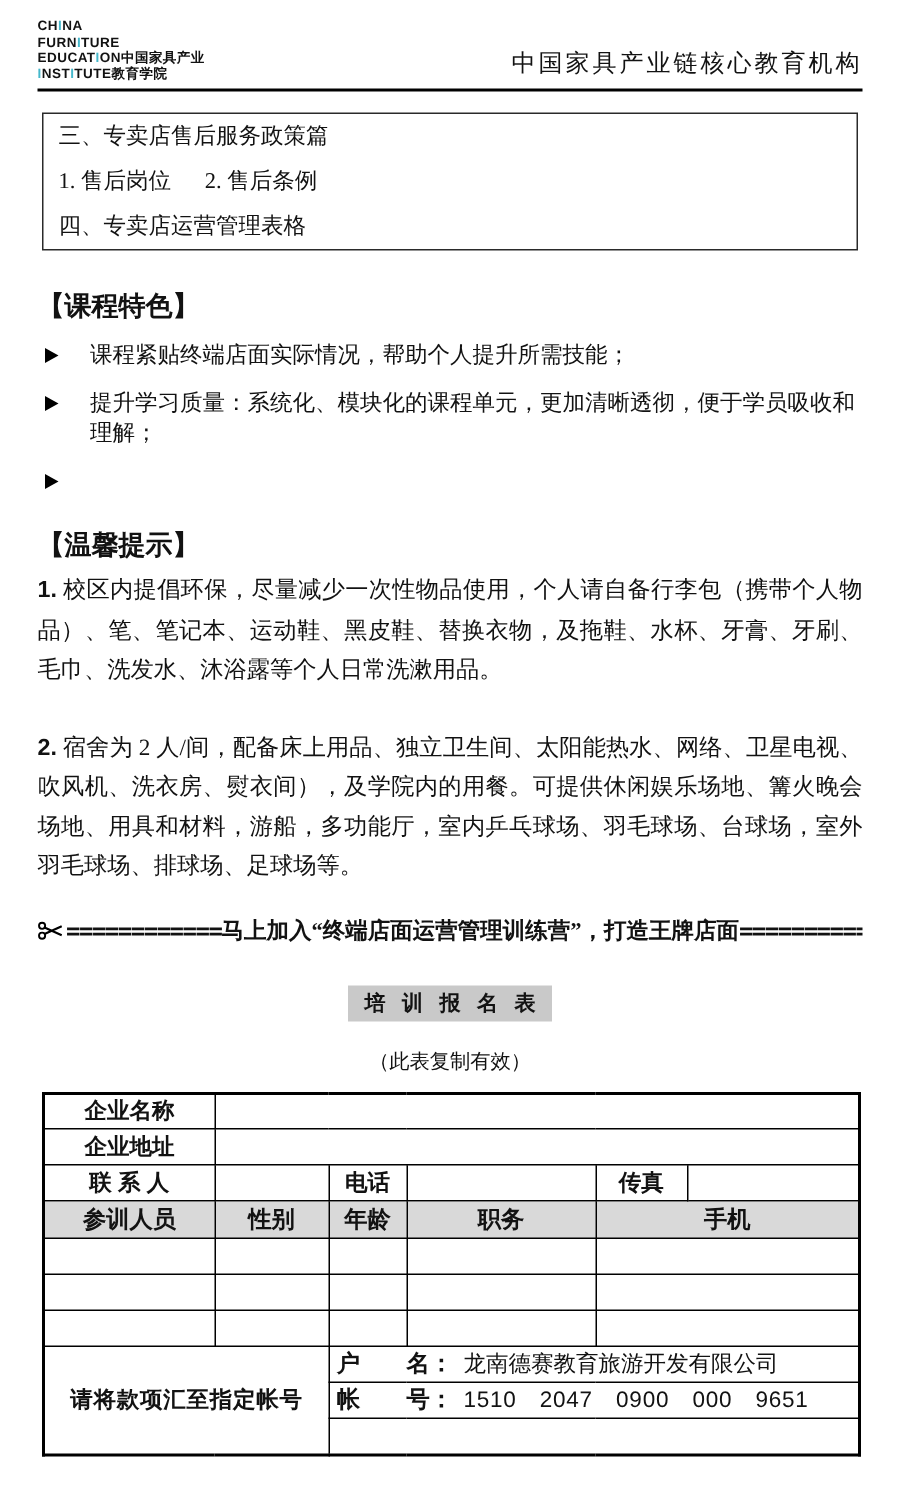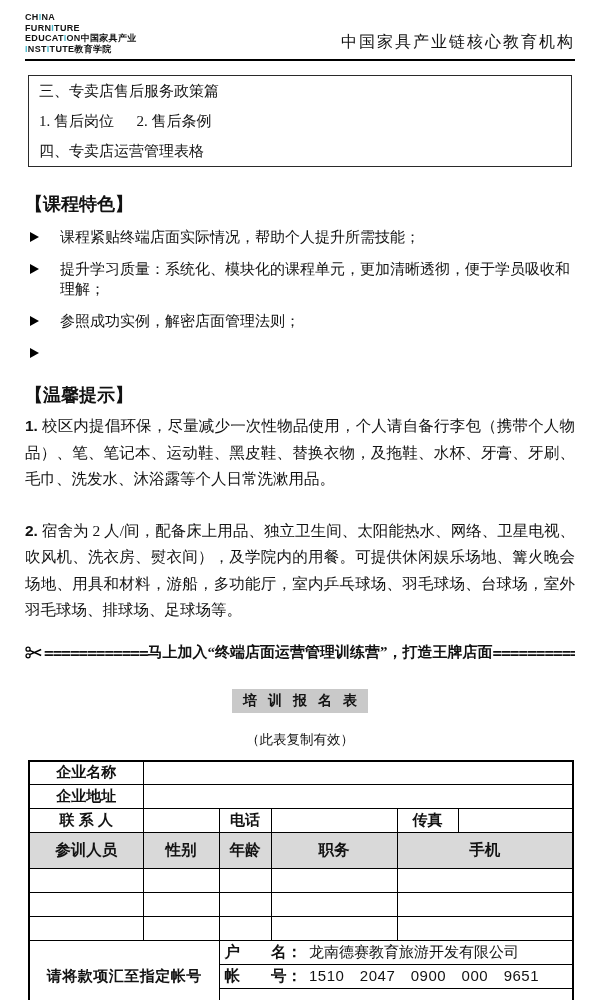--- a/index.html
+++ b/index.html
@@ -40,21 +40,21 @@
   
   .title-wrap { text-align:center; margin-top:27px; }
   .form-title { display:inline-block; background:var(--hl); font-family:"Liberation Sans","DejaVu Sans",sans-serif;
     font-weight:800; font-size:14px; letter-spacing:11px; padding:3px 0 3px 11px; }
   .form-sub { text-align:center; font-size:13.5px; margin-top:18px; }
 
   
   table.reg { margin:11px 28px 0 28px; width:544px; border-collapse:collapse; table-layout:fixed; border:2.5px solid #000; }
   table.reg td { border:1px solid #000; height:24px; padding:0 5px; font-size:15px; overflow:hidden; }
   td.lbl { font-family:"Liberation Sans","DejaVu Sans",sans-serif; font-weight:700; text-align:center; font-size:15.5px; white-space:pre; }
-  tr.thead td { background:var(--thbg); font-family:"Liberation Sans","DejaVu Sans",sans-serif; font-weight:700; text-align:center; font-size:15.5px; height:36px; }
+  tr.thead td { background:var(--thbg); font-family:"Liberation Sans","DejaVu Sans",sans-serif; font-weight:700; text-align:center; font-size:15.5px; height:25px; }
   tr.blank td { height:24px; }
   td.payl { font-family:"Liberation Sans","DejaVu Sans",sans-serif; font-weight:700; text-align:center; font-size:15.5px; letter-spacing:.5px; }
   td.bank { height:26px; }
   .bank-lbl { font-family:"Liberation Sans","DejaVu Sans",sans-serif; font-weight:700; font-size:15.5px; white-space:pre; margin-right:7px; }
   .bank-val { font-size:15px; white-space:pre; }
   .bank-val.num { font-family:"Liberation Sans","DejaVu Sans",sans-serif; letter-spacing:.5px; }
 </style>
 </head>
 <body>
 
@@ -77,24 +77,20 @@
 
 <div class="sec-title">【课程特色】</div>
 <ul class="bullets">
   <li>
     <span class="tri"></span>
     <span>课程紧贴终端店面实际情况，帮助个人提升所需技能；</span>
   </li>
   <li>
     <span class="tri"></span>
     <span>提升学习质量：系统化、模块化的课程单元，更加清晰透彻，便于学员吸收和理解；</span>
-  </li>
-  <li>
-    <span class="tri"></span>
-    <span>参照成功实例，解密店面管理法则；</span>
   </li>
   <li>
     <span class="tri"></span>
   </li>
 </ul>
 
 <div class="sec-title">【温馨提示】</div>
 <p class="tips-p"><span class="tnum">1.</span><span> 校区内提倡环保，尽量减少一次性物品使用，个人请自备行李包（携带个人物品）、笔、笔记本、运动鞋、黑皮鞋、替换衣物，及拖鞋、水杯、牙膏、牙刷、毛巾、洗发水、沐浴露等个人日常洗漱用品。</span></p>
 <p class="tips-p"><span class="tnum">2.</span><span> 宿舍为 2 人/间，配备床上用品、独立卫生间、太阳能热水、网络、卫星电视、吹风机、洗衣房、熨衣间），及学院内的用餐。可提供休闲娱乐场地、篝火晚会场地、用具和材料，游船，多功能厅，室内乒乓球场、羽毛球场、台球场，室外羽毛球场、排球场、足球场等。</span></p>
 

